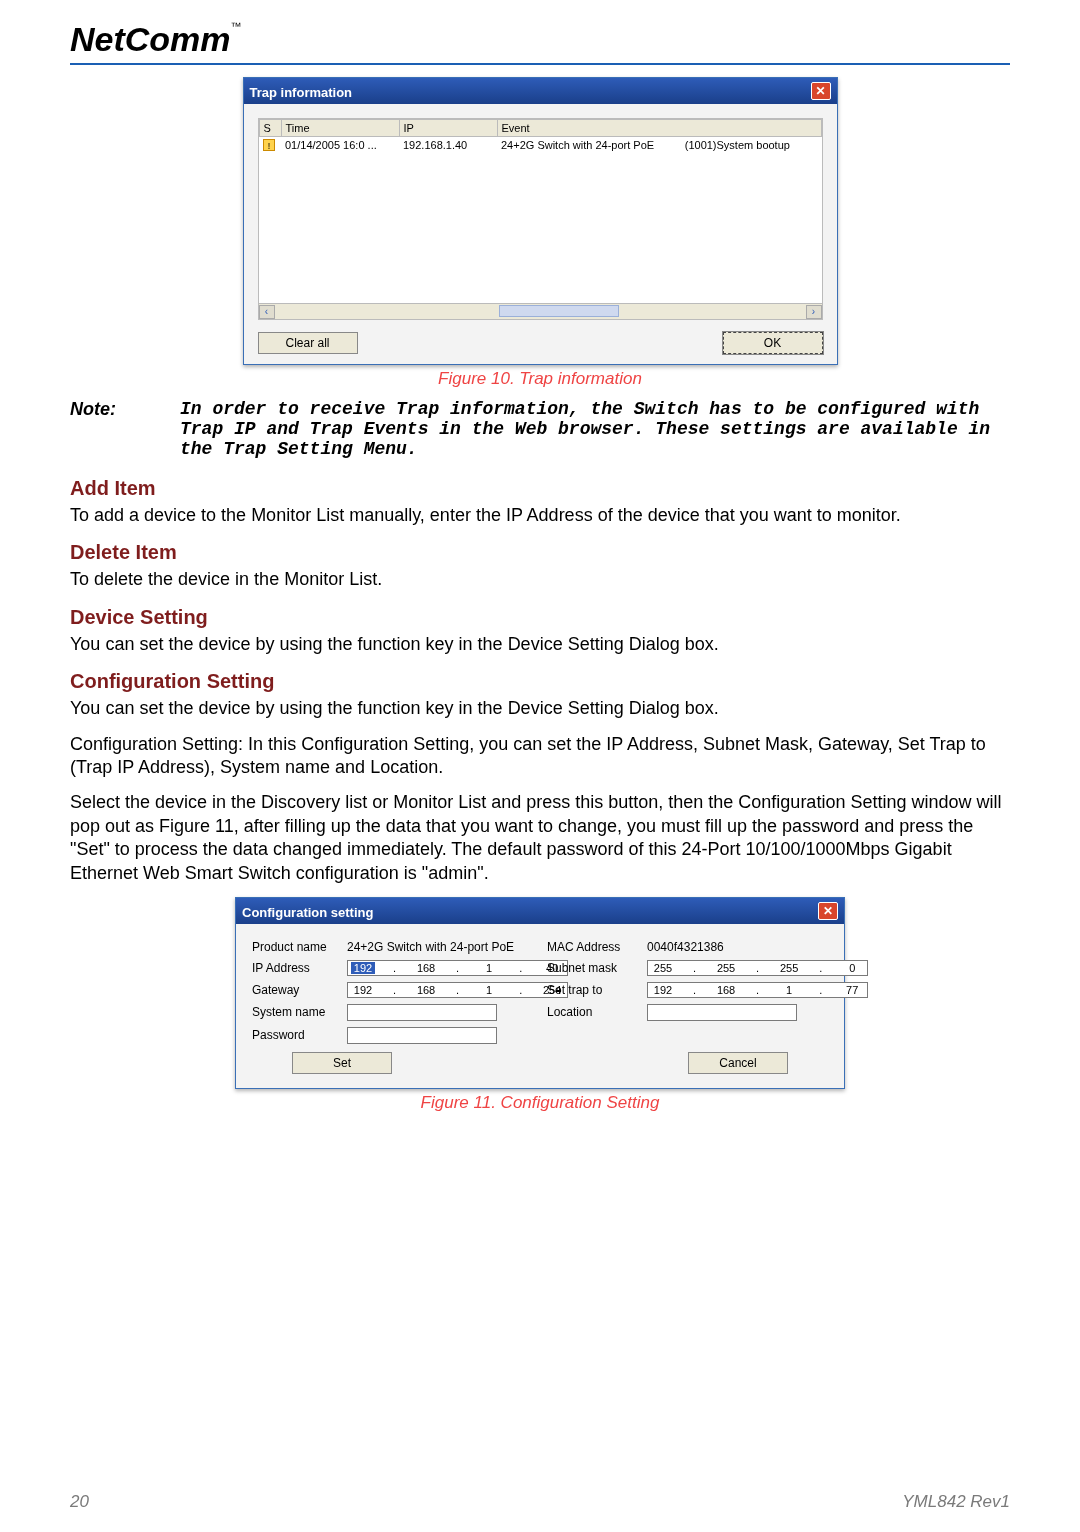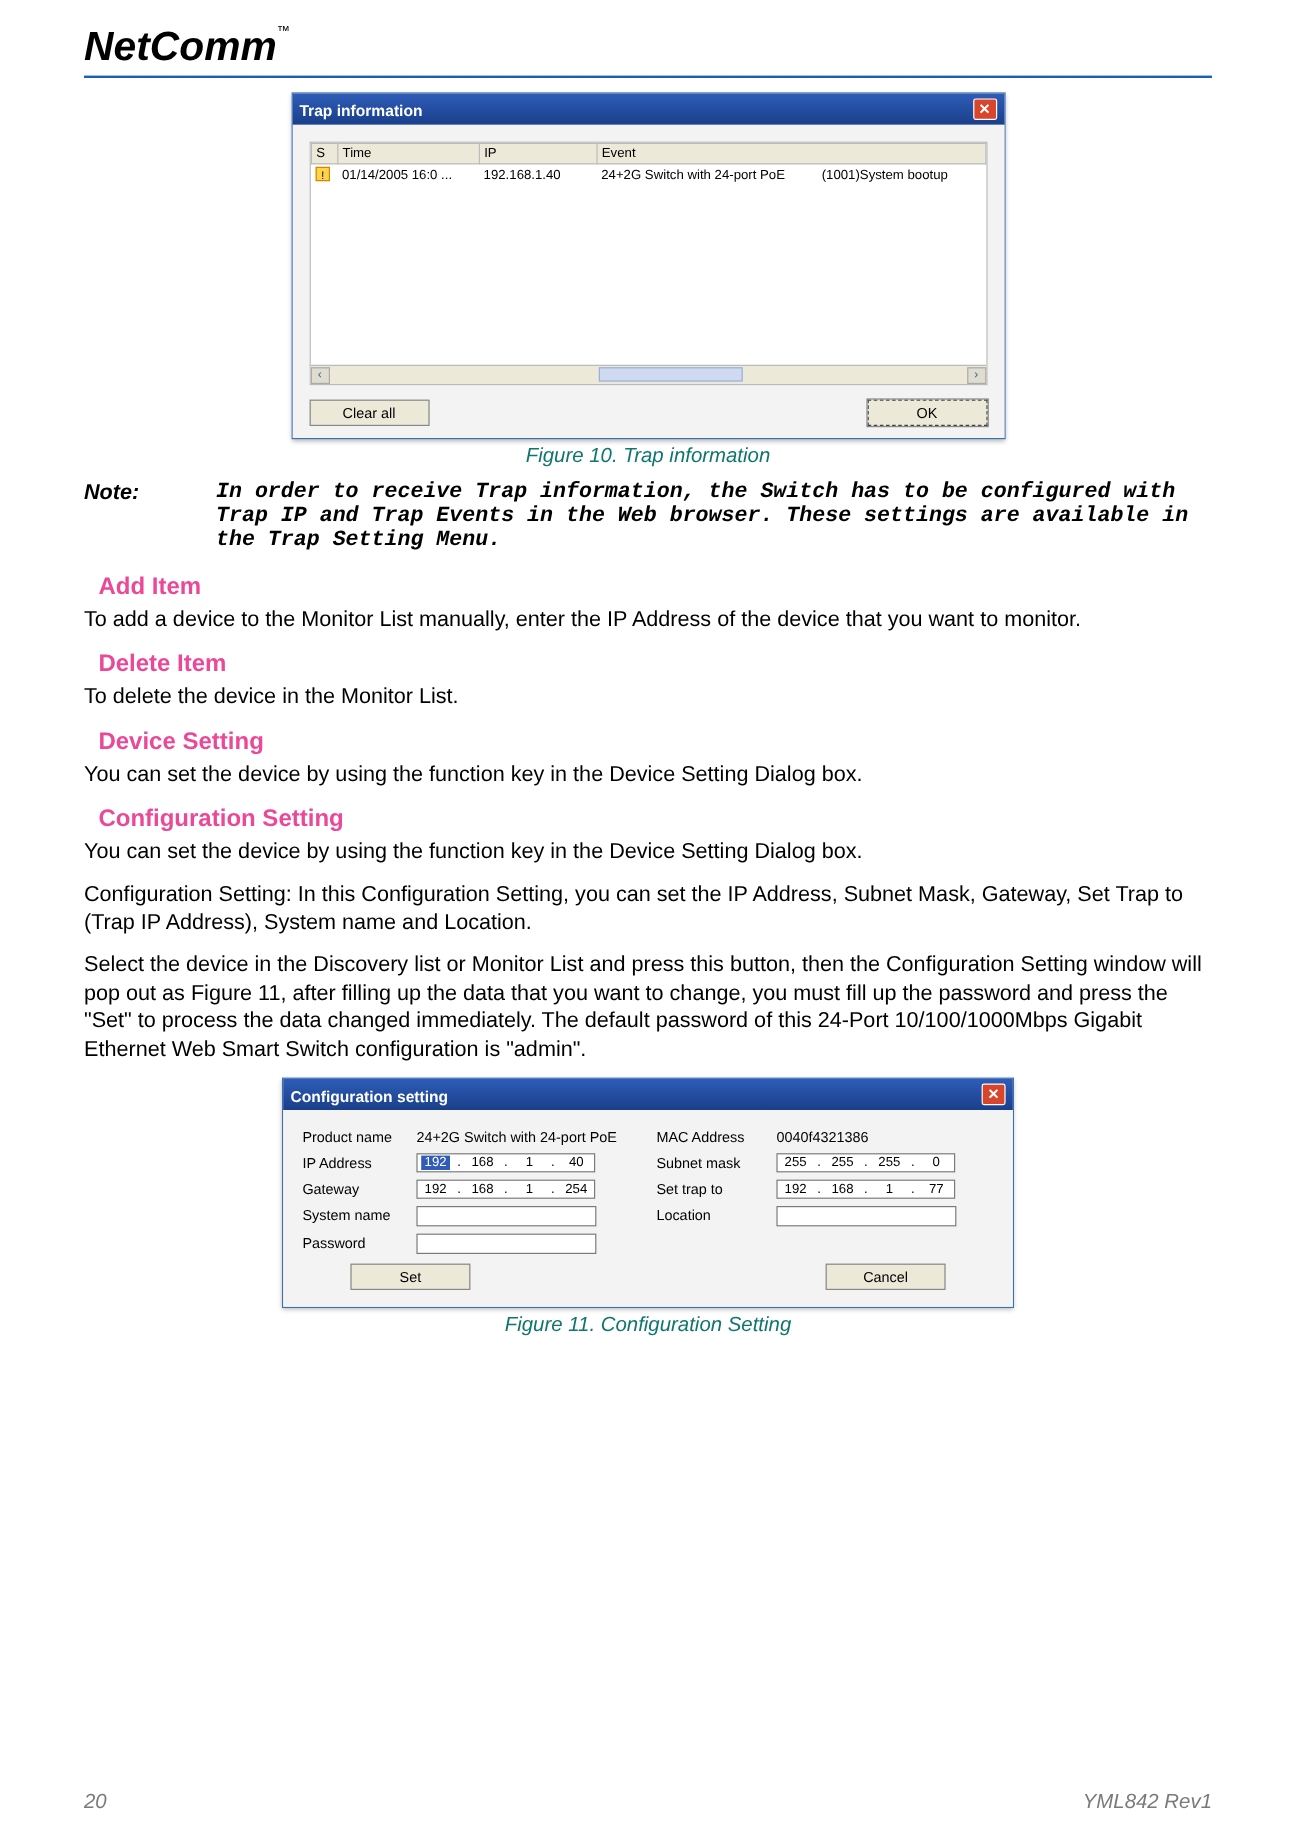--- a/index.html
+++ b/index.html
@@ -107,60 +107,60 @@
   .btn-row { display: flex; justify-content: space-between; margin-top: 12px; }
   .win-btn {
     min-width: 100px; text-align: center;
     font-size: 12px; padding: 3px 14px;
     background: #ece9d8; border: 1px solid #888;
     cursor: pointer;
   }
   .win-btn.focus { border: 1px dashed #444; outline: 1px solid #888; }
   .caption {
     text-align: center;
-    color: #0f766e;
+    color: #ef4444;
     font-style: italic;
     font-size: 17px;
     margin: 4px 0 10px 0;
   }
   .note-row {
     font-style: italic;
     font-weight: bold;
     font-size: 18px;
     margin: 6px 0 18px 0;
     display: flex;
     justify-content: space-between;
   }
   .note-row .note-label { width: 110px; flex-shrink: 0; }
   .note-row .note-text { flex: 1; font-family: Liberation Mono, monospace; }
   h3.sub {
-    color: #ec4899;
+    color: #7f1d1d;
     font-family: Arial, sans-serif;
     font-weight: bold;
     font-size: 20px;
-    margin: 14px 0 4px 12px;
+    margin: 14px 0 4px 0;
   }
   p.body {
     font-size: 18px;
     margin: 4px 0 12px 0;
     line-height: 1.3;
   }
   
   .cfg-body {
     background: #f3f3f3;
     padding: 10px 16px 8px 16px;
     font-size: 12px;
   }
   .cfg-row { display: flex; margin: 6px 0; align-items: center; }
   .cfg-col-l { width: 95px; color: #000; }
   .cfg-col-m { width: 200px; }
   .cfg-col-r1 { width: 100px; }
   .cfg-col-r2 { width: 150px; }
   .ip-box {
-    border: 1px solid #7a7a7a; background: #fff; padding: 1px 3px; display: inline-flex; gap: 6px; font-size: 11px;
+    border: 1px solid #7a7a7a; background: #fff; padding: 1px 3px; display: inline-flex; gap: 18px; font-size: 11px;
   }
   .ip-box .oct { width: 24px; text-align: center; }
   .ip-box .oct.sel { background: #2e5cb8; color: #fff; }
   .txt-in {
     border: 1px solid #7a7a7a; background: #fff; height: 17px; width: 150px; font-size: 11px;
   }
   .cfg-btn-row { display: flex; justify-content: space-between; margin-top: 8px; padding: 0 40px 6px 40px; }
   .footer {
     position: absolute;
     bottom: 20px; left: 70px; right: 70px;

